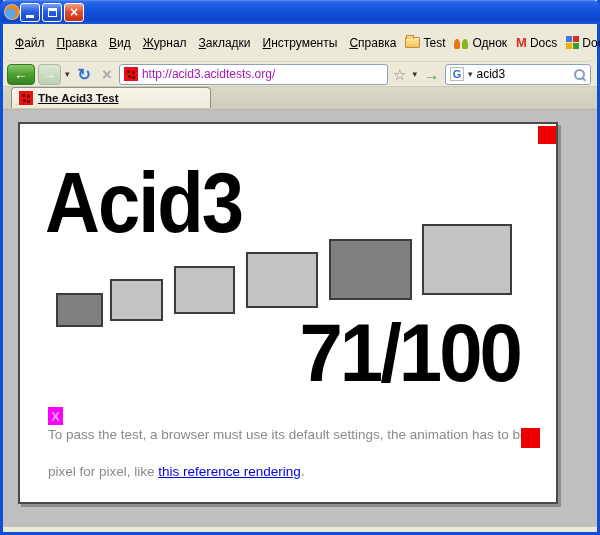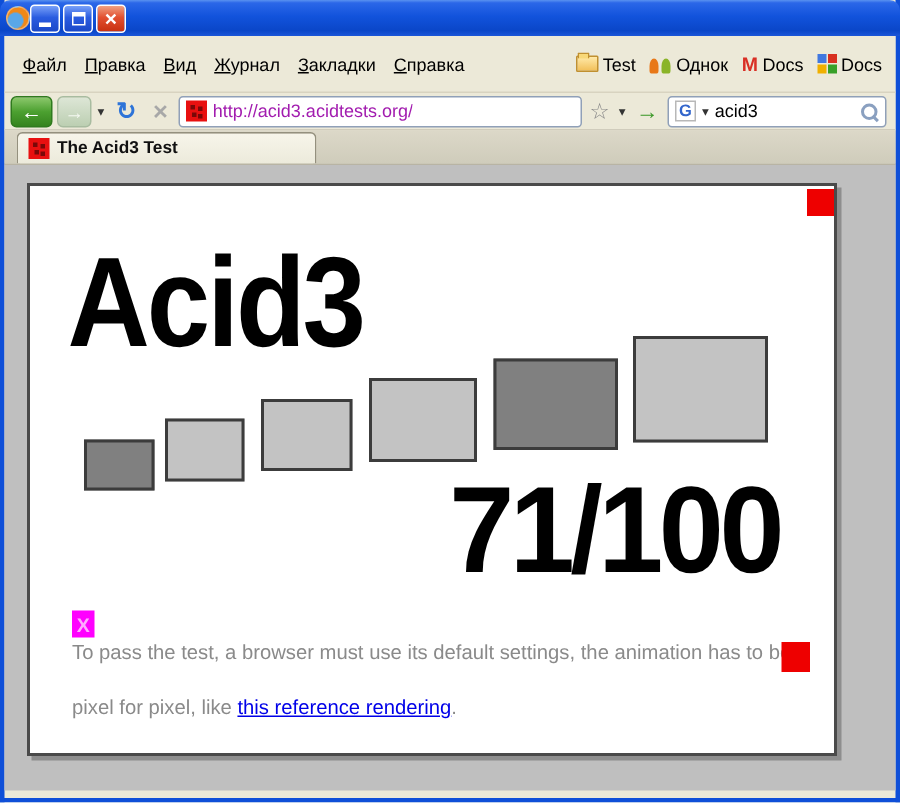--- a/index.html
+++ b/index.html
@@ -23,21 +23,21 @@
   .winbtn { width:20px; height:19px; border-radius:3px; border:1px solid #fff;
     display:flex; align-items:center; justify-content:center; }
   .winbtn.min, .winbtn.max { background:linear-gradient(180deg,#78a0f8,#2a5ce0 45%,#1a48c8); }
   .winbtn.close { background:linear-gradient(180deg,#f0a080,#e25030 45%,#c83010); color:#fff;
     font-weight:bold; font-size:14px; line-height:1; }
   .glyph-min { width:8px; height:3px; background:#fff; margin-top:9px; }
   .glyph-max { width:9px; height:9px; border:1px solid #fff; border-top:3px solid #fff; }
 
   
   .menubar { height:38px; display:flex; align-items:center; padding:0 6px; background:#ece9d8;
-    border-bottom:1px solid #d8d3c0; font-size:12px; color:#000; }
+    border-bottom:1px solid #d8d3c0; font-size:12px; color:#000;border-radius:10px; }
   .menu-item { padding:2px 6px; white-space:nowrap; }
   .menu-item u { text-decoration:underline; }
   .bookmark-group { display:flex; align-items:center; margin-left:auto; gap:3px; }
   .bm-item { display:flex; align-items:center; gap:3px; padding:1px 3px; white-space:nowrap; font-size:12px; }
   .folder-icon { width:15px; height:11px; background:linear-gradient(#ffe9a8,#f2c05a);
     border:1px solid #c09030; border-radius:1px; position:relative; }
   .folder-icon::before { content:""; position:absolute; top:-3px; left:0; width:6px; height:3px;
     background:#f8d878; border:1px solid #c09030; border-bottom:none; border-radius:1px 1px 0 0; }
   .people-icon { width:15px; height:12px; position:relative; }
   .people-icon::before, .people-icon::after { content:""; position:absolute; bottom:0; width:6px; height:10px;
@@ -74,22 +74,22 @@
   .g-icon { width:14px; height:14px; border:1px solid #b8b8b8; display:flex; align-items:center;
     justify-content:center; font-size:11px; font-weight:bold; color:#3366cc; background:#fff; }
   .search-text { font-size:12px; color:#000; flex:1; }
   .magnifier-icon { width:13px; height:13px; position:relative; }
   .magnifier-icon::before { content:""; position:absolute; left:1px; top:1px; width:7px; height:7px;
     border:2px solid #8aa0c0; border-radius:50%; }
   .magnifier-icon::after { content:""; position:absolute; right:0; bottom:1px; width:5px; height:2px;
     background:#8aa0c0; transform:rotate(45deg); }
 
   
-  .tabbar { height:23px; background:linear-gradient(#dcd8c8,#cfccbb); display:flex; align-items:center;
-    padding:0 0 0 8px; border-bottom:1px solid #b8b4a4; }
+  .tabbar { height:23px; background:linear-gradient(#dcd8c8,#cfccbb); display:flex; align-items:flex-start;
+    padding:0 0 0 8px; border-bottom:1px solid #b8b4a4;text-decoration:underline; }
   .tab { height:21px; width:200px; background:linear-gradient(#f7f5ea,#eceadb); border:1px solid #94907e;
     border-bottom:none; border-radius:4px 4px 0 0; display:flex; align-items:center; gap:5px; padding:0 7px; }
   .tab-title { font-size:11.5px; font-weight:bold; color:#111; white-space:nowrap; }
 
   
   .content { position:relative; height:417px; background:#bfbfbf; overflow:hidden; }
   .acid-page { position:absolute; left:15px; top:12px; width:540px; height:382px; background:#fff;
     border:2px solid #4a4a4a; box-shadow:3px 3px 0 #8e8e8e; }
   .page-inner { position:absolute; inset:0; }
   .red-square-top { position:absolute; top:2px; right:0; width:18px; height:18px; }
@@ -143,20 +143,21 @@
       <span class="winbtn close">×</span>
     </span>
   </div>
 
   <div class="menubar">
     <span class="menu-item"><u>Ф</u><span>айл</span></span>
     <span class="menu-item"><u>П</u><span>равка</span></span>
     <span class="menu-item"><u>В</u><span>ид</span></span>
     <span class="menu-item"><u>Ж</u><span>урнал</span></span>
     <span class="menu-item"><u>З</u><span>акладки</span></span>
+    <span class="menu-item"><u>И</u><span>нструменты</span></span>
     <span class="menu-item"><u>С</u><span>правка</span></span>
 
     <span class="bookmark-group">
       <span class="bm-item">
         <span class="folder-icon"></span>
         <span>Test</span>
       </span>
       <span class="bm-item">
         <span class="people-icon"></span>
         <span>Однок</span>

